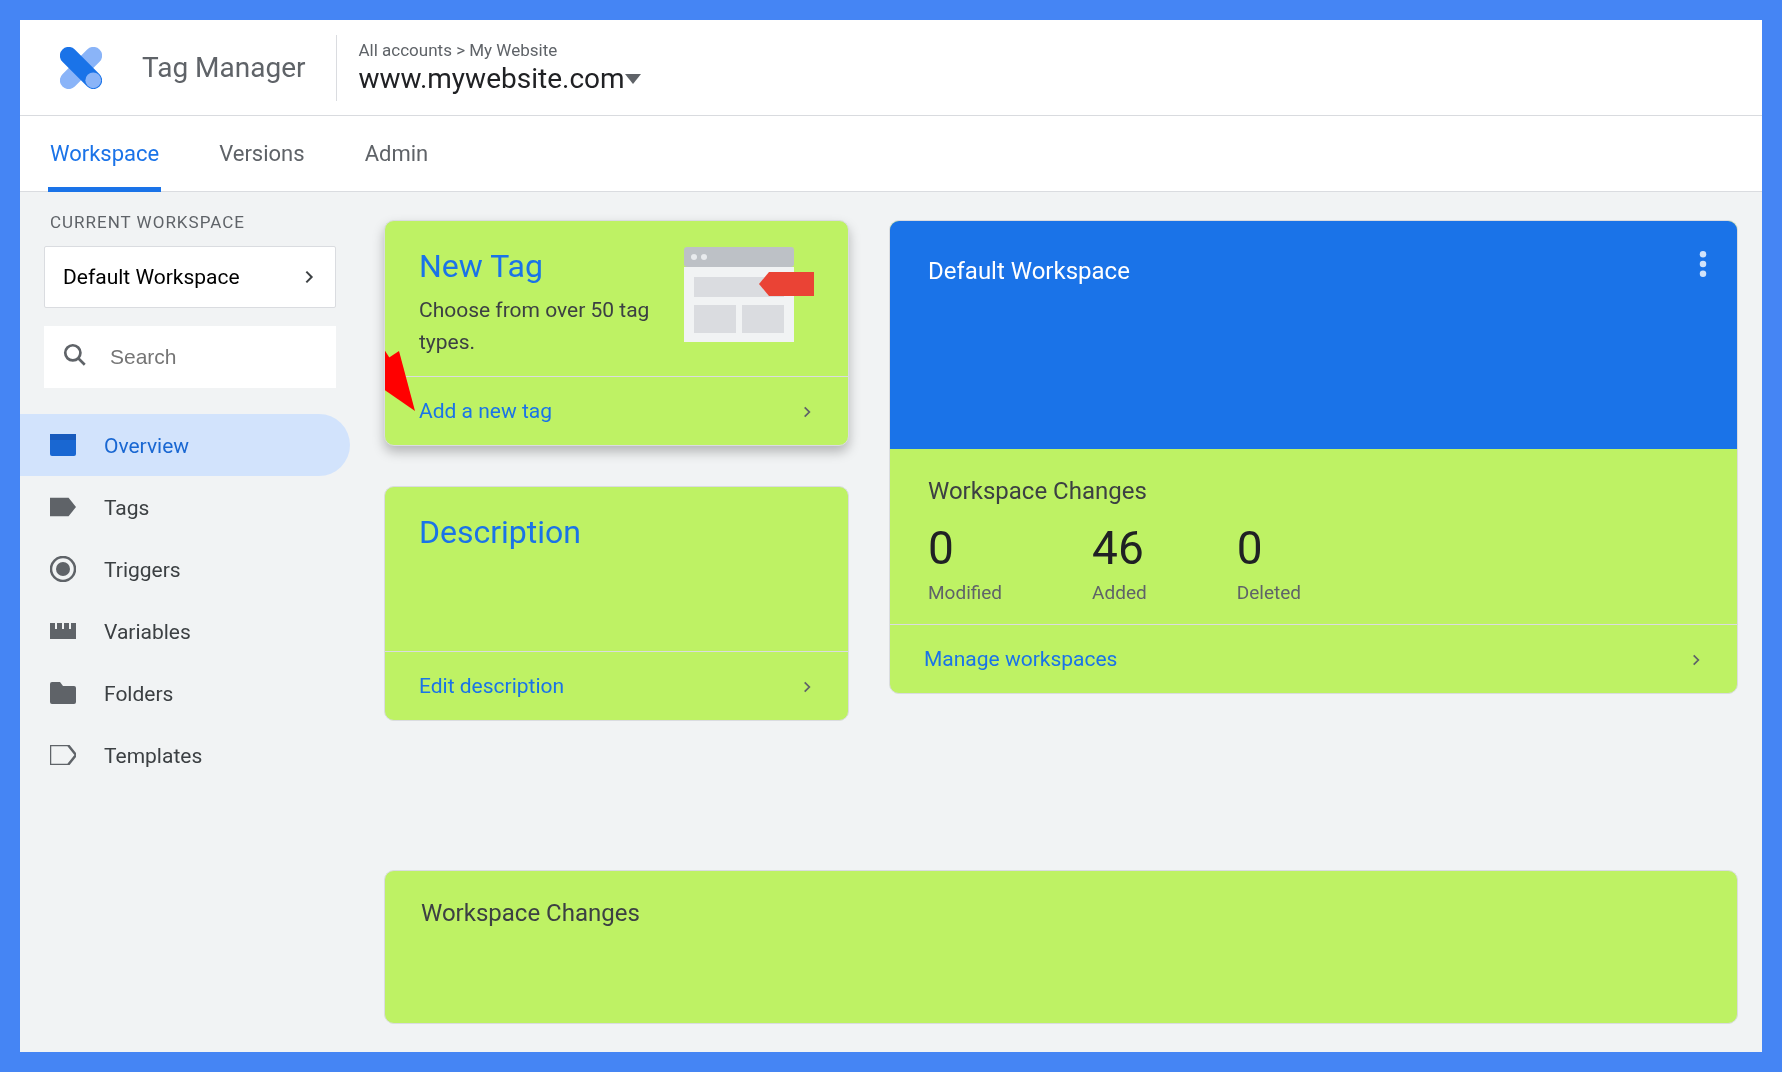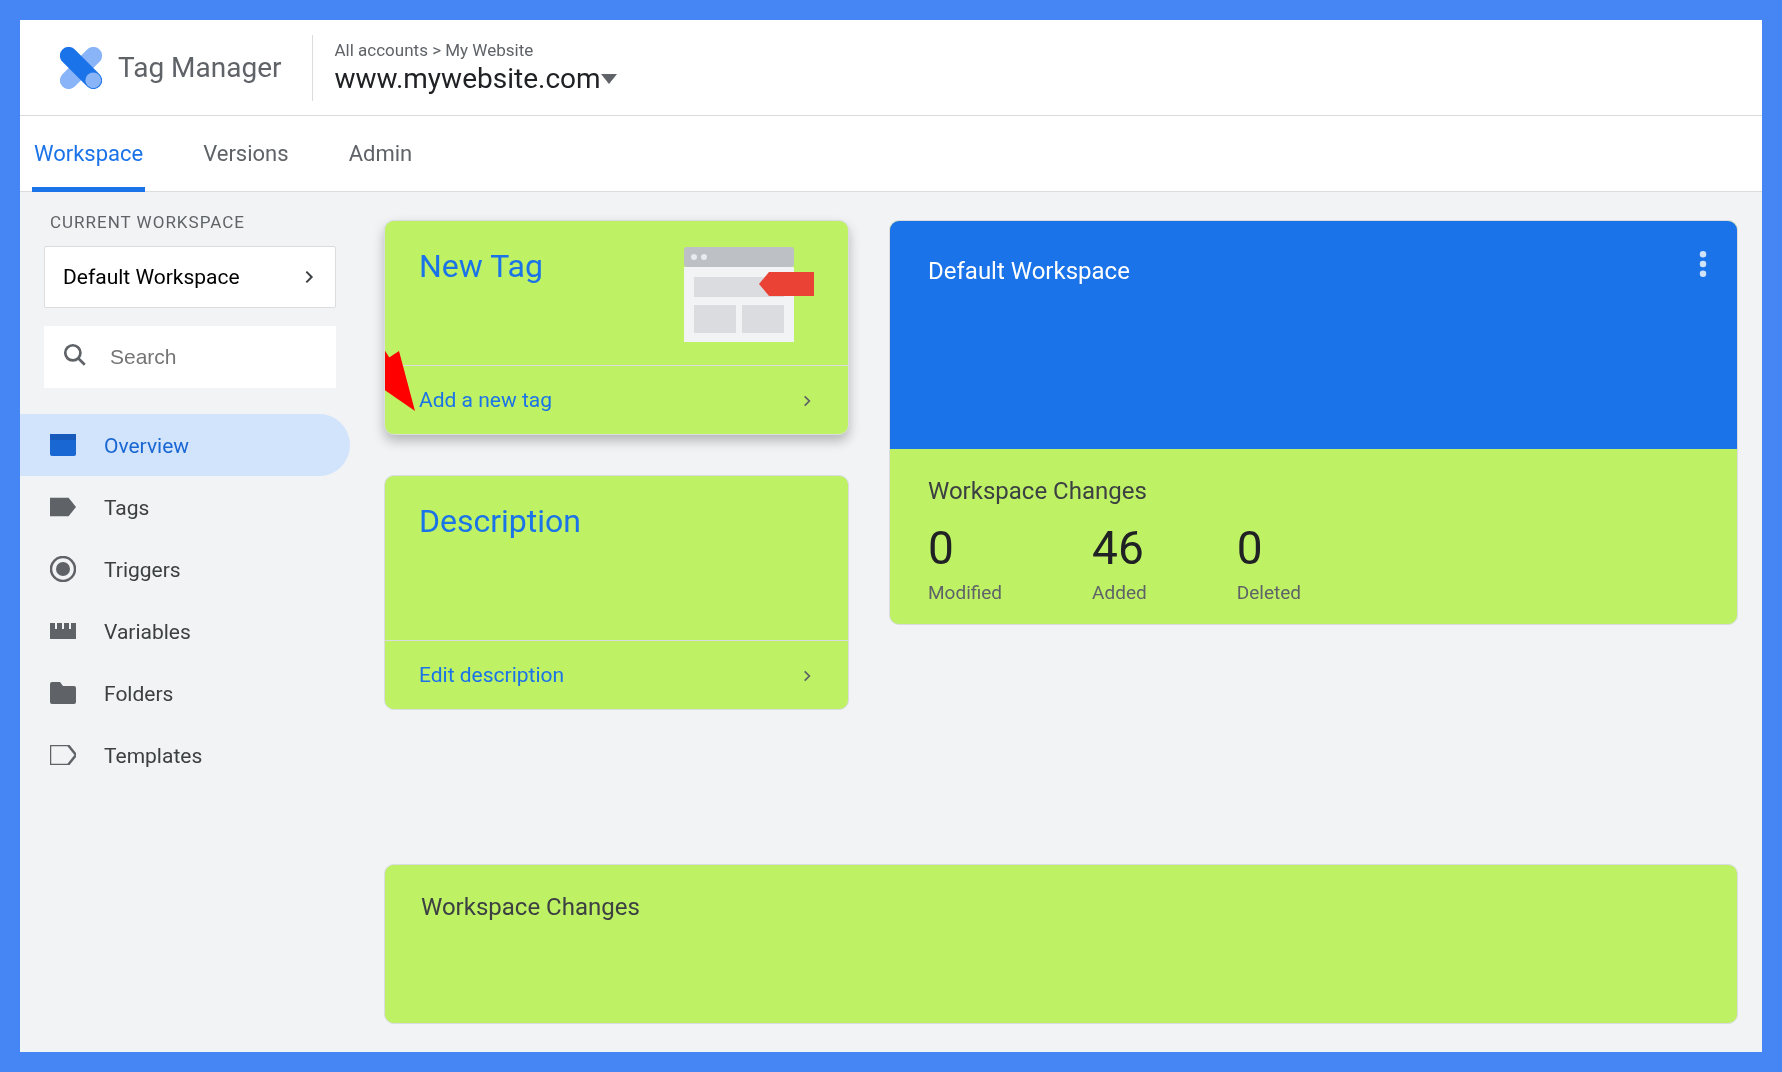--- a/index.html
+++ b/index.html
@@ -20,21 +20,21 @@
 .header {
   display: flex;
   align-items: center;
   height: 96px;
   border-bottom: 1px solid #dadce0;
   padding-left: 40px;
 }
 .logo-section {
   display: flex;
   align-items: center;
-  gap: 16px;
+  gap: 40px;
   padding-right: 30px;
   border-right: 1px solid #dadce0;
   height: 66px;
 }
 .logo-icon {
   width: 42px;
   height: 42px;
   position: relative;
 }
 .app-title {
@@ -61,21 +61,21 @@
   width: 0;
   height: 0;
   border-left: 8px solid transparent;
   border-right: 8px solid transparent;
   border-top: 10px solid #5f6368;
 }
 .tabs {
   display: flex;
   height: 76px;
   align-items: center;
-  padding-left: 14px;
+  padding-left: 30px;
   gap: 60px;
   border-bottom: 1px solid #dadce0;
   box-shadow: 0 2px 3px rgba(0,0,0,0.08);
   text-align: center;
 }
 .tab {
   font-size: 22px;
   color: #5f6368;
   height: 76px;
   display: flex;
@@ -400,20 +400,21 @@
     <div class="content">
       <div class="left-col">
         <div class="card new-tag-card">
           <svg class="arrow-annotation" width="180" height="240">
             <line x1="20" y1="20" x2="130" y2="190" stroke="#f00" stroke-width="16"></line>
             <polygon points="150,220 98,184 134,160" fill="#f00"></polygon>
           </svg>
           <div class="card-header">
             <div>
               <div class="card-title">New Tag</div>
+              <div class="card-subtitle">Choose from over 50 tag types.</div>
             </div>
             <div class="tag-illustration">
               <svg width="130" height="100" viewBox="0 0 130 100">
                 <rect x="0" y="0" width="110" height="20" rx="3" fill="#bdc1c6"></rect>
                 <circle cx="10" cy="10" r="3" fill="#e8eaed"></circle>
                   <circle cx="20" cy="10" r="3" fill="#e8eaed"></circle>
                 <rect x="0" y="20" width="110" height="75" fill="#f1f3f4"></rect>
                 <rect x="10" y="30" width="90" height="20" fill="#dadce0"></rect>
                 <rect x="10" y="58" width="42" height="28" fill="#dadce0"></rect>
                 <rect x="58" y="58" width="42" height="28" fill="#dadce0"></rect>
@@ -468,20 +469,28 @@
               <div class="stat">
                 <span class="stat-value">46</span>
                 <span class="stat-label">Added</span>
               </div>
               <div class="stat">
                 <span class="stat-value">0</span>
                 <span class="stat-label">Deleted</span>
               </div>
             </div>
           </div>
+          <div class="card-action">
+            <span>Manage workspaces</span>
+            <span class="chevron">
+              <svg width="14" height="14" viewBox="0 0 24 24">
+                  <path d="M8 4l8 8-8 8" stroke="#5f6368" stroke-width="3" fill="none"></path>
+                </svg>
+            </span>
+          </div>
         </div>
       </div>
 
       <div class="card workspace-changes-card">
         <div class="wc-title">Workspace Changes</div>
       </div>
     </div>
   </div>
 </div>
 

